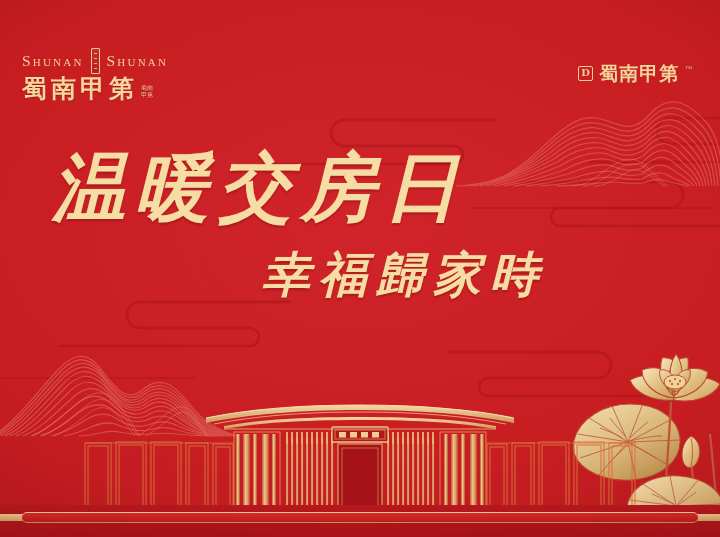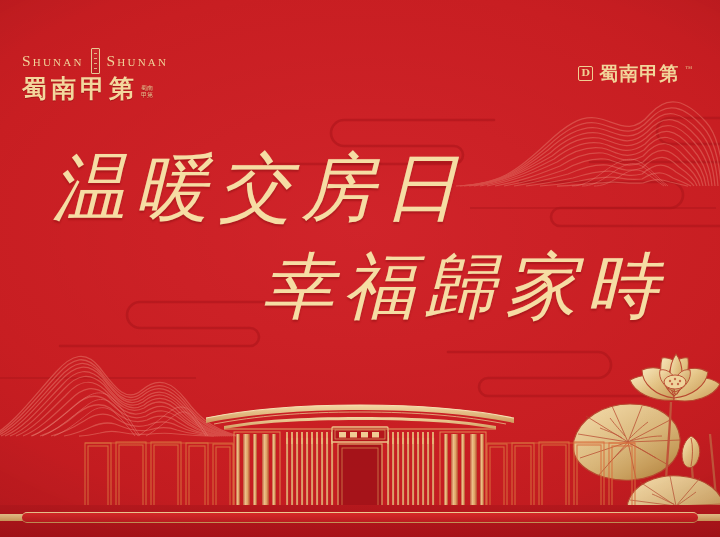--- a/index.html
+++ b/index.html
@@ -70,29 +70,29 @@
   #logo-right .cn2{
     color:#f2d59a; font-size:19px; letter-spacing:1px; font-weight:bold;
     font-family:"DejaVu Serif", serif; line-height:1;
   }
   #logo-right .tm{ color:#e6c188; font-size:7px; align-self:flex-start; margin-top:1px; }
 
   
   #headline{ position:absolute; left:0; top:150px; width:720px; }
   .hl{
     font-family:"DejaVu Serif", serif;
-    font-weight:normal; font-style:italic;
+    font-weight:bold; font-style:italic;
     color:#f6dda4;
     letter-spacing:9px;
     line-height:1;
     text-shadow:0 2px 2px rgba(120,8,10,.40), 0 0 1px rgba(255,240,200,.35);
     white-space:nowrap;
   }
   #hl1{ font-size:74px; margin-left:52px; }
-  #hl2{ font-size:72px; margin-left:262px; margin-top:26px; }
+  #hl2{ font-size:48px; margin-left:262px; margin-top:26px; }
 
   
   #band{
     position:absolute; left:0; bottom:0; width:720px; height:32px;
     background:linear-gradient(180deg,#b5181d 0%, #a81218 100%);
   }
   #band .rail{
     position:absolute; left:0; right:0; height:7px; top:9px;
     background:linear-gradient(180deg,#e9c68d,#cf9d5d);
   }

